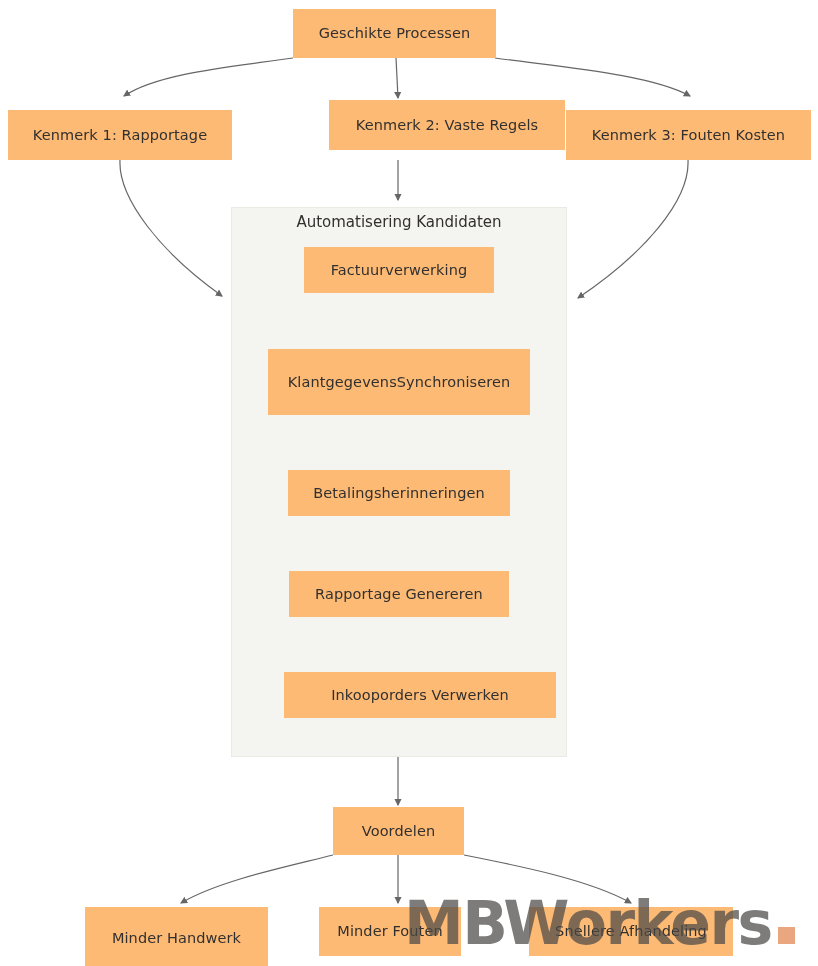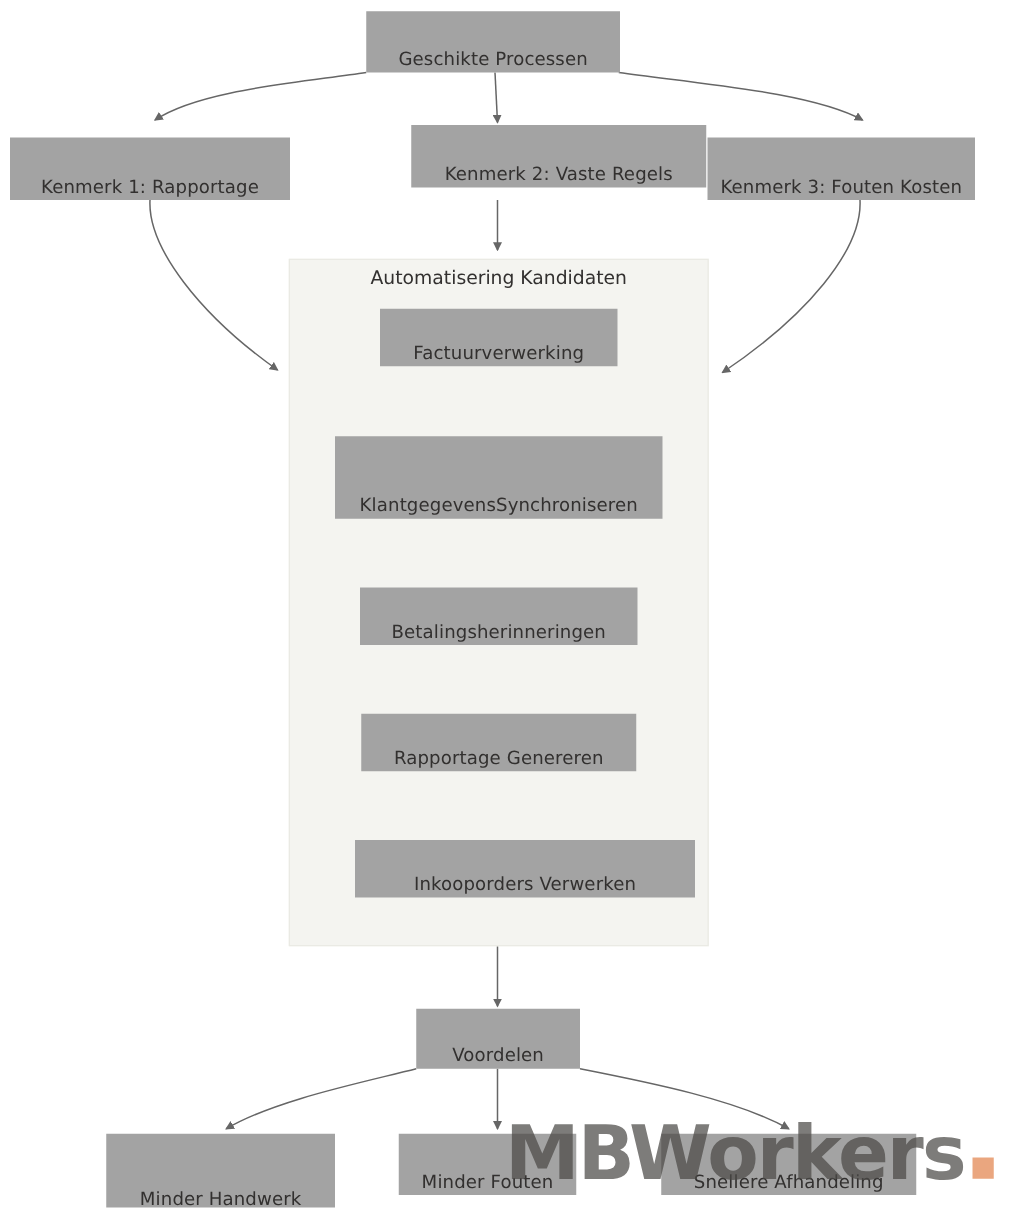--- a/index.html
+++ b/index.html
@@ -24,24 +24,24 @@
     position: absolute;
     left: 0;
     top: 0;
     width: 818px;
     height: 966px;
     pointer-events: none;
   }
   .node {
     position: absolute;
     box-sizing: border-box;
-    background: #a3a3a3;
+    background: #fdba74;
     color: #32302f;
     display: flex;
-    align-items: flex-end;
+    align-items: center;
     justify-content: center;
     text-align: center;
     font-size: 14.5px;
     line-height: 19px;
     letter-spacing: 0.1px;
     z-index: 3;
   }
   .subgraph-box {
     position: absolute;
     box-sizing: border-box;
@@ -121,21 +121,21 @@
   <div class="node" style="left:293px; top:9px; width:203px; height:49px;">
     <span>Geschikte Processen</span>
   </div>
 
   <div class="node" style="left:8px; top:110px; width:224px; height:50px;">
     <span>Kenmerk 1: Rapportage</span>
   </div>
   <div class="node" style="left:281px; top:100px; width:236px; height:50px;margin-left:48px;">
     <span>Kenmerk 2: Vaste Regels</span>
   </div>
-  <div class="node" style="left:566px; top:110px; width:214px; height:50px;">
+  <div class="node" style="left:566px; top:110px; width:245px; height:50px;">
     <span>Kenmerk 3: Fouten Kosten</span>
   </div>
 
   <div class="subgraph-box" style="left:231px; top:207px; width:336px; height:550px;"></div>
   <div class="subgraph-title" style="left:231px; top:213px; width:336px;">Automatisering Kandidaten</div>
 
   <div class="node" style="left:304px; top:247px; width:190px; height:46px;">
     <span>Factuurverwerking</span>
   </div>
 

